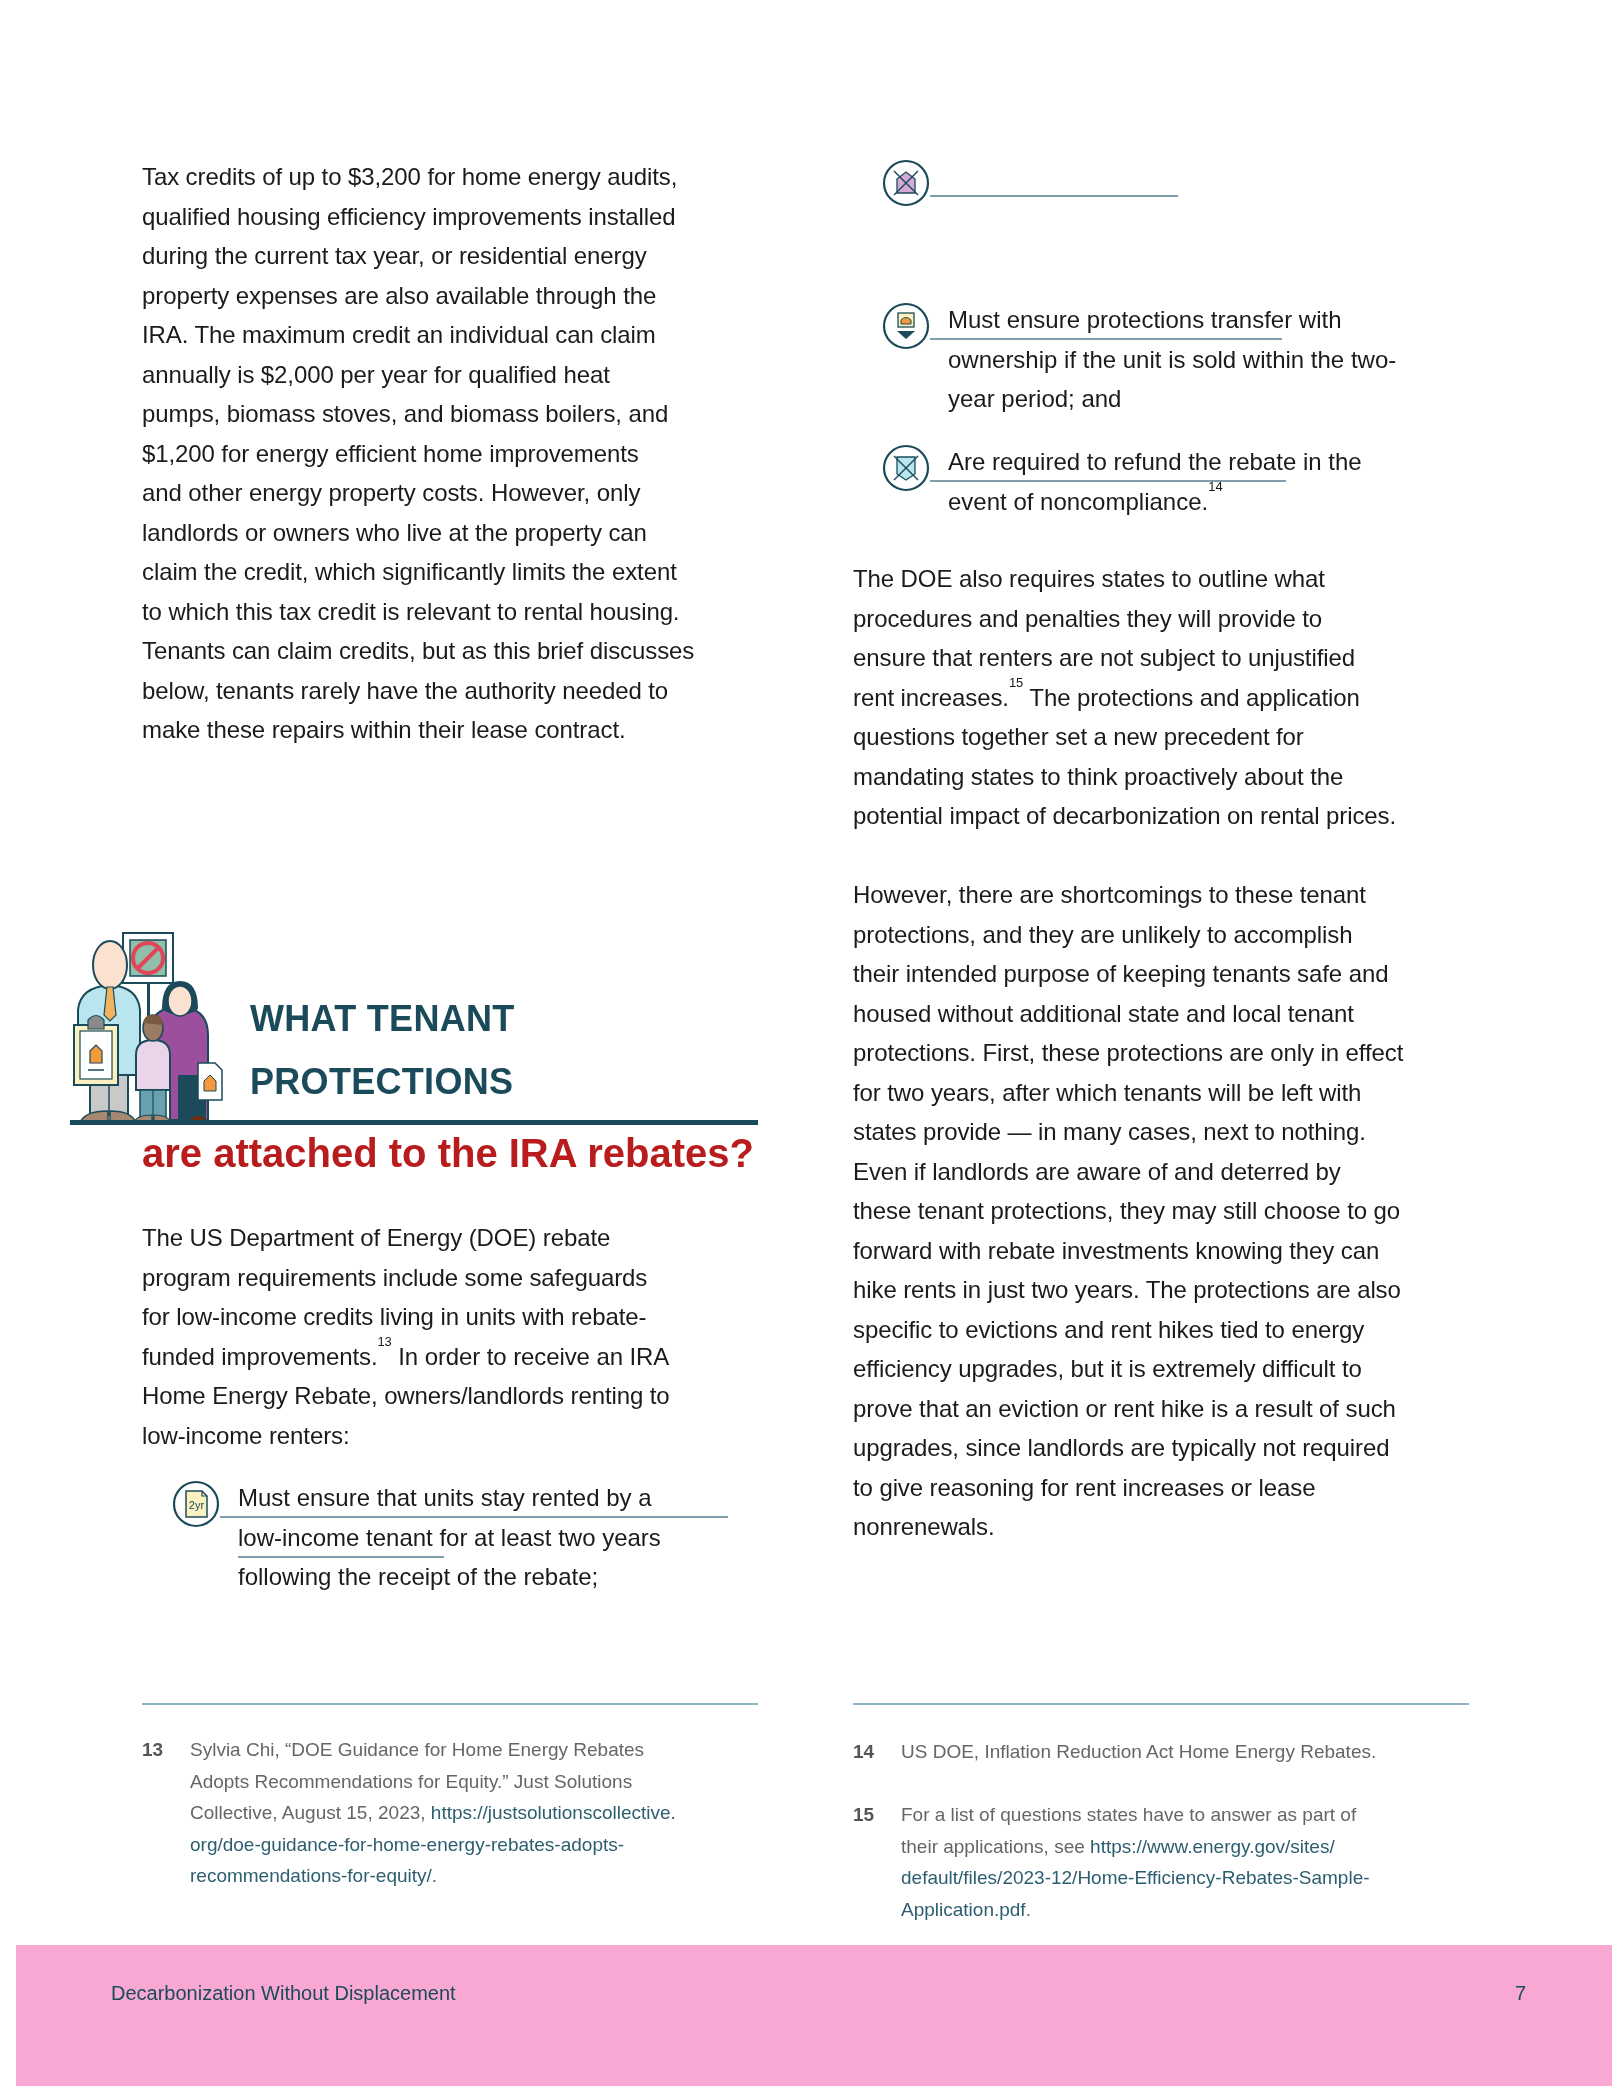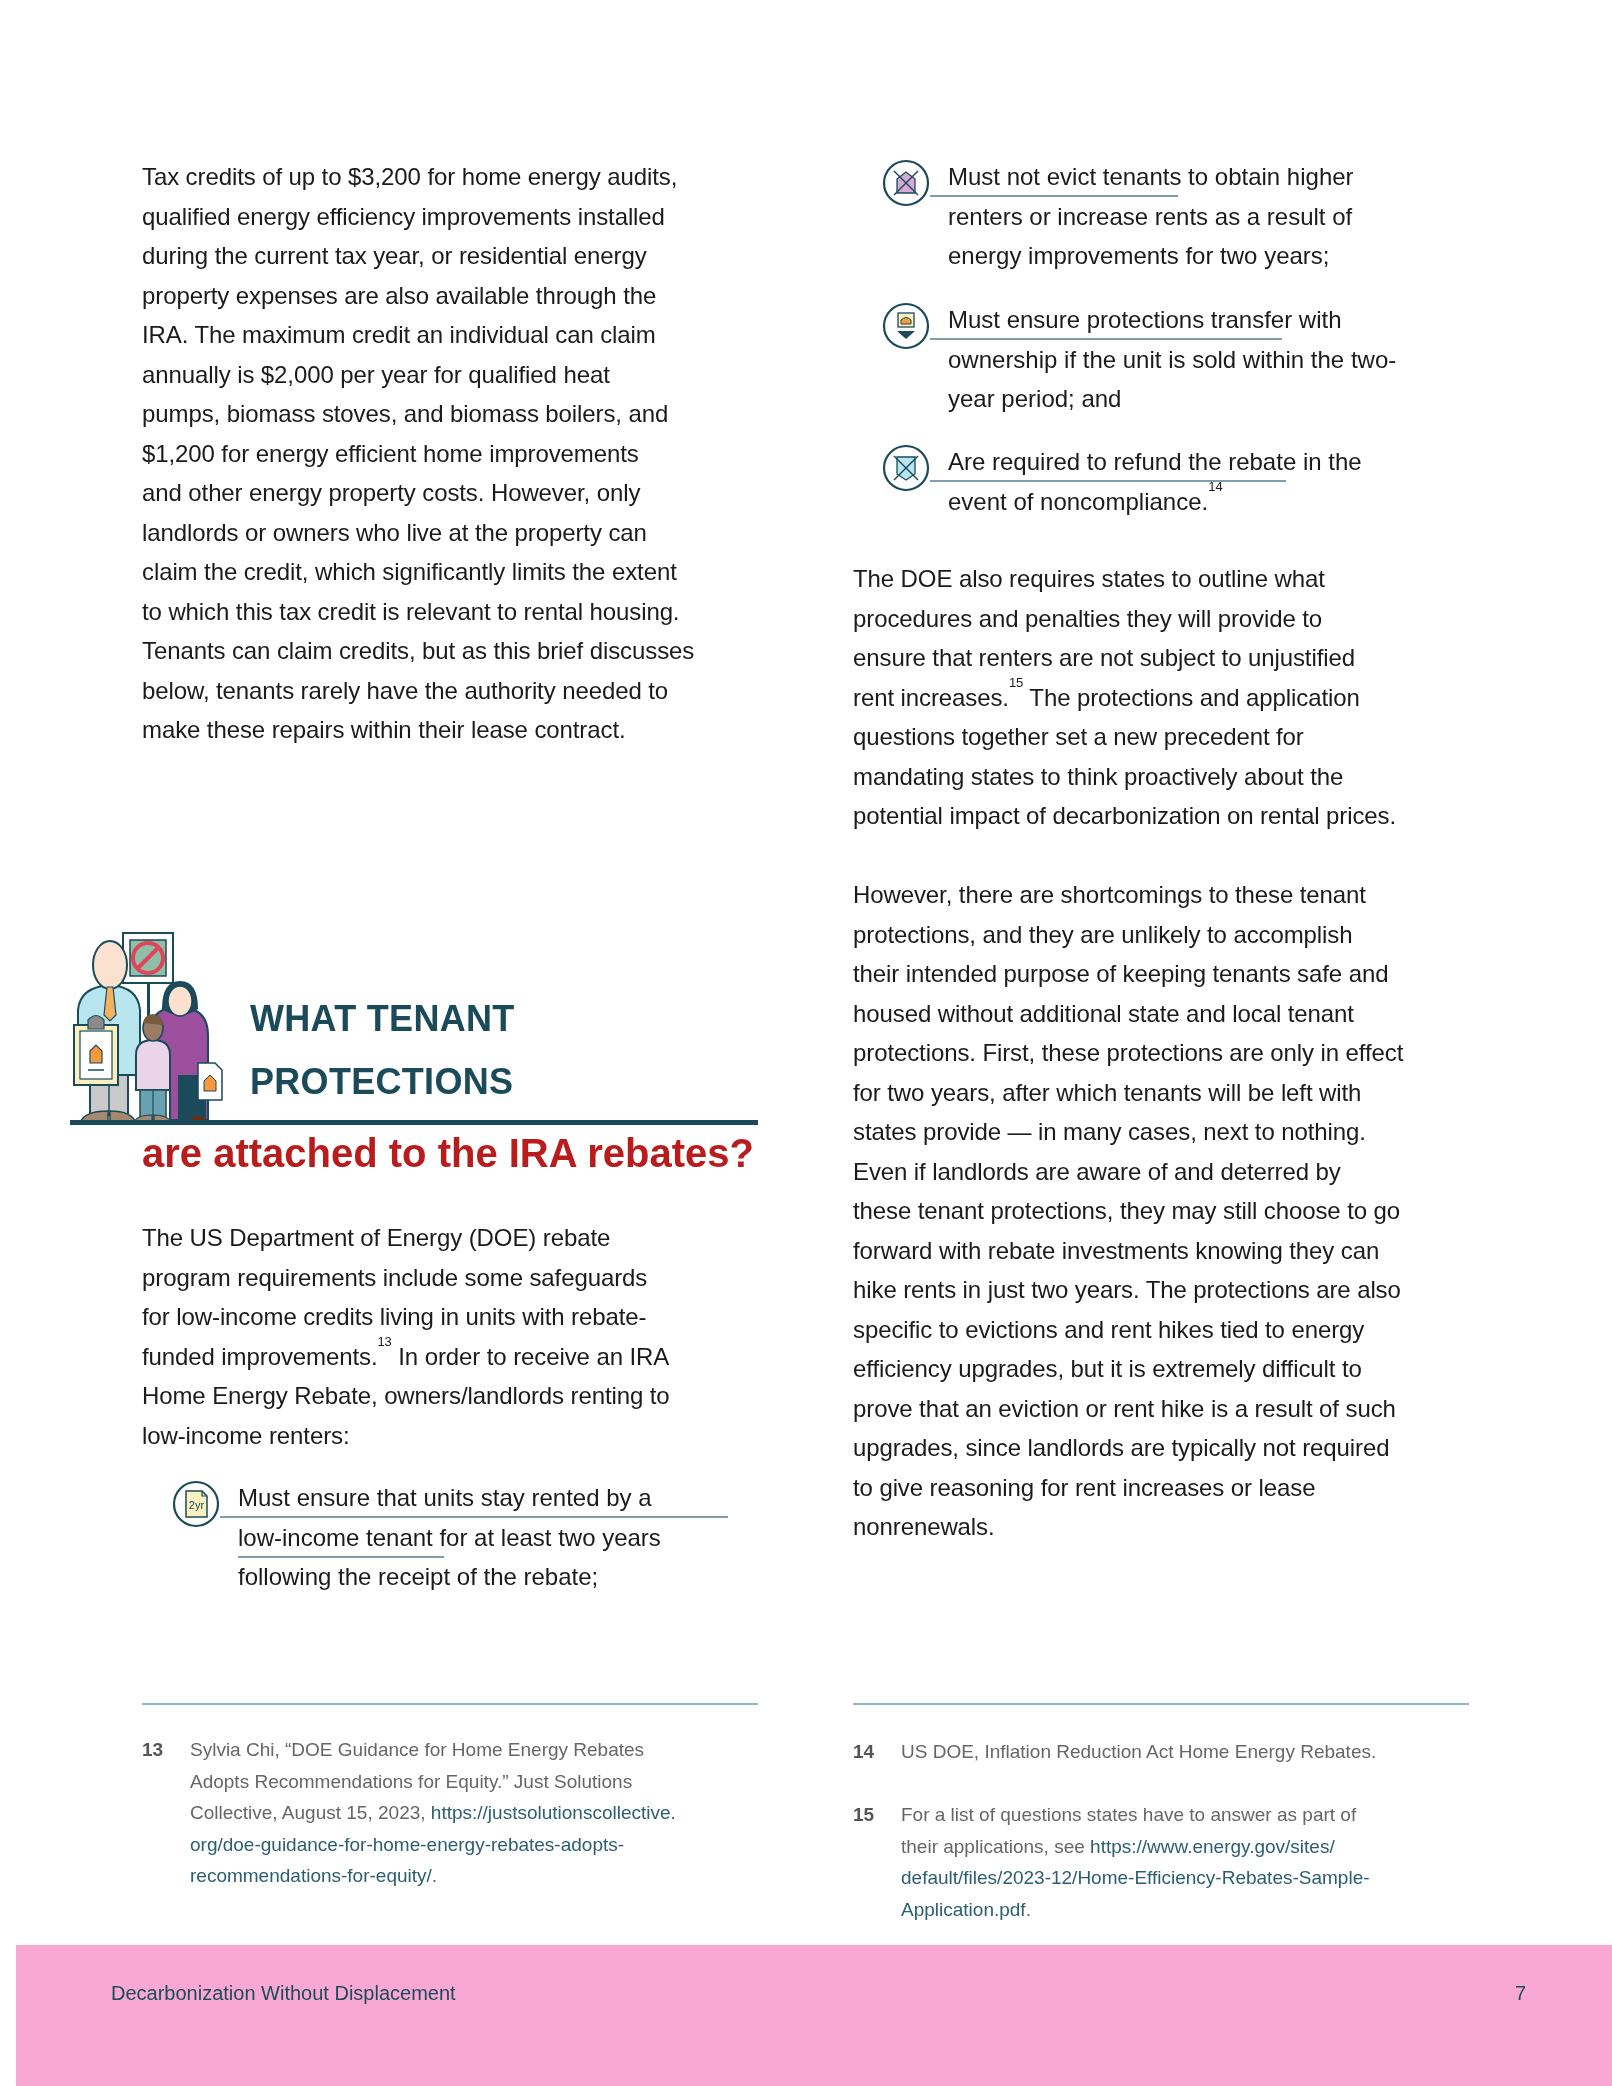--- a/index.html
+++ b/index.html
@@ -33,21 +33,21 @@
 
   .footer { position: absolute; left: 16px; top: 1945px; width: 1612px; height: 141px; background: #f9a8d4; }
   .footer .title { position: absolute; left: 95px; top: 37px; font-size: 20px; color: #1b4b5a; }
   .footer .page-num { position: absolute; right: 102px; top: 37px; font-size: 20px; color: #1b4b5a; }
 </style>
 </head>
 <body>
 
 <div class="col col-left body-text" style="top:157px;">
   <div>Tax credits of up to $3,200 for home energy audits,</div>
-  <div>qualified energy efficiency improvements installed</div>
+  <div>qualified housing efficiency improvements installed</div>
   <div>during the current tax year, or residential energy</div>
   <div>property expenses are also available through the</div>
   <div>IRA. The maximum credit an individual can claim</div>
   <div>annually is $2,000 per year for qualified heat</div>
   <div>pumps, biomass stoves, and biomass boilers, and</div>
   <div>$1,200 for energy efficient home improvements</div>
   <div>and other energy property costs. However, only</div>
   <div>landlords or owners who live at the property can</div>
   <div>claim the credit, which significantly limits the extent</div>
   <div>to which this tax credit is relevant to rental housing.</div>
@@ -134,25 +134,20 @@
 <div class="bullet" style="left:882px; top:157px; height:120px;">
   <div class="icon-wrap">
     <svg viewBox="0 0 48 48">
       <circle cx="24" cy="24" r="22" fill="#fff" stroke="#1b4b5a" stroke-width="2.2"></circle>
       <path d="M15 20 L24 13 L33 20 L33 34 L15 34 Z" fill="#d6a9d6" stroke="#1b4b5a" stroke-width="1.3"></path>
       <line x1="12" y1="12" x2="36" y2="36" stroke="#1b4b5a" stroke-width="1.5"></line>
       <line x1="36" y1="12" x2="12" y2="36" stroke="#1b4b5a" stroke-width="1.5"></line>
     </svg>
   </div>
   <div class="uline" style="left:48px; top:38px; width:248px;"></div>
-  <div class="text">
-    <div>Must not evict tenants to obtain higher</div>
-    <div>renters or increase rents as a result of</div>
-    <div>energy improvements for two years;</div>
-  </div>
 </div>
 
 <div class="bullet" style="left:882px; top:300px; height:120px;">
   <div class="icon-wrap">
     <svg viewBox="0 0 48 48">
       <circle cx="24" cy="24" r="22" fill="#fff" stroke="#1b4b5a" stroke-width="2.2"></circle>
       <rect x="16" y="11" width="16" height="14" fill="#faf0c0" stroke="#1b4b5a" stroke-width="1.3"></rect>
       <path d="M19 22 L19 18 Q24 13 29 18 L29 22 Z" fill="#f39a3c" stroke="#1b4b5a" stroke-width="1"></path>
       <path d="M15 29 L33 29 L24 37 Z" fill="#1b4b5a"></path>
     </svg>

